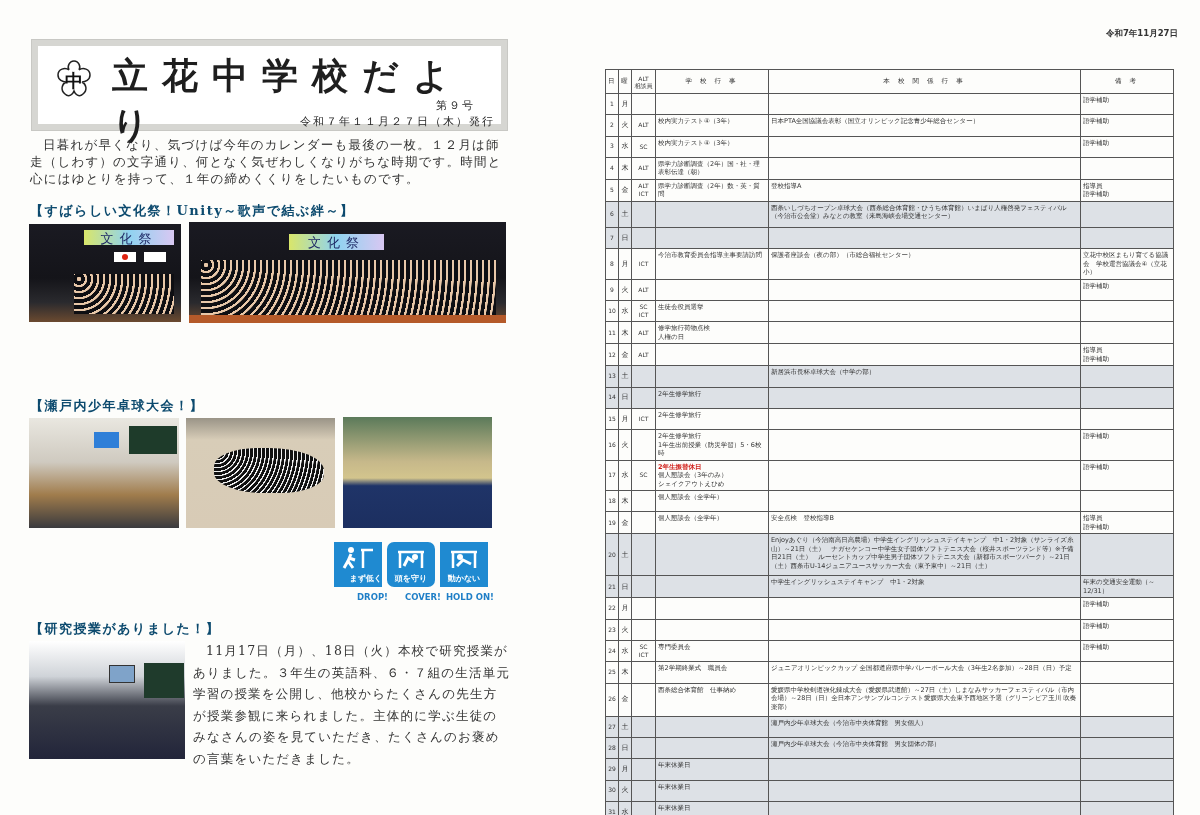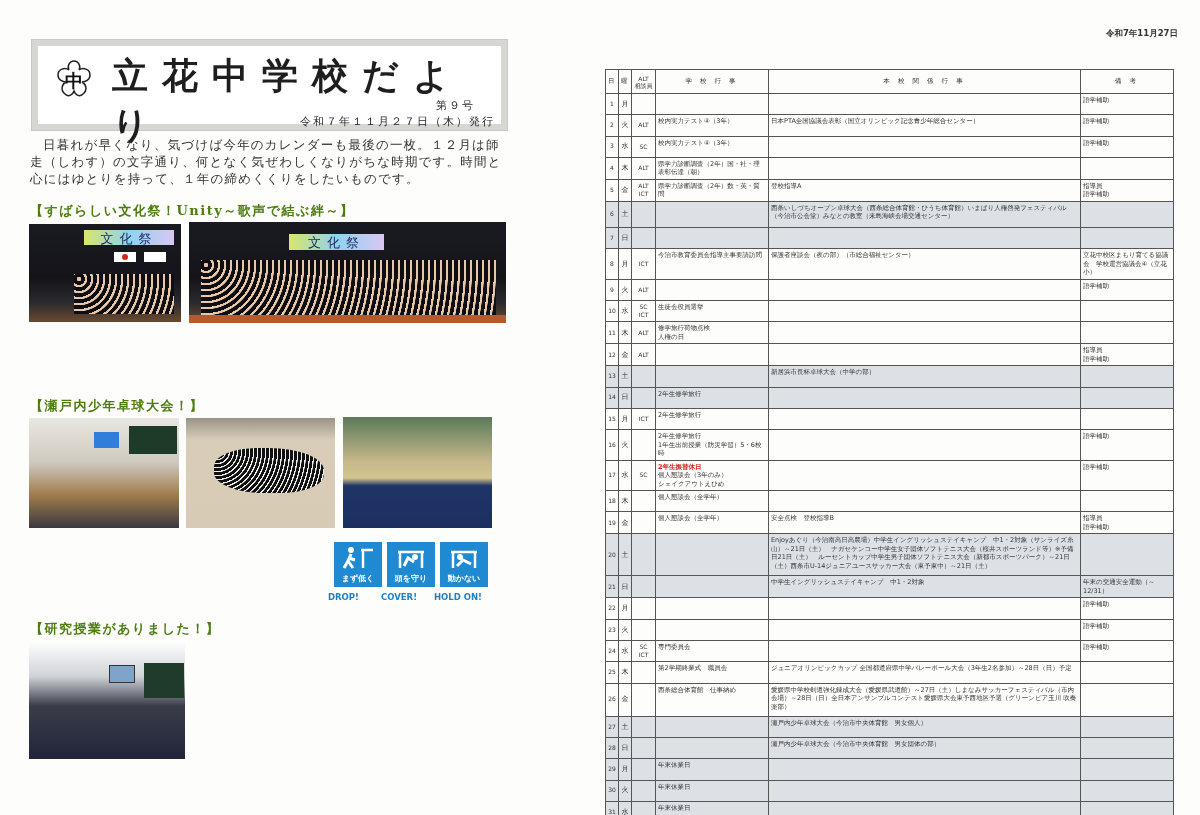--- a/index.html
+++ b/index.html
@@ -20,21 +20,21 @@
   }
   .title {
     position: absolute; left: 74px; top: 6px;
     font-size: 36px; letter-spacing: 14px; font-weight: bold; color: #1e1e1e;
     font-family: Liberation Mono, monospace;
   }
   .issue { position: absolute; right: 26px; top: 52px; font-size: 11px; letter-spacing: 2px; }
   .pubdate { position: absolute; right: 6px; top: 68px; font-size: 11px; letter-spacing: 2px; white-space: nowrap; }
 
   .para { position: absolute; font-size: 12.5px; line-height: 17px; letter-spacing: 1.2px; color: #333; }
-  .heading { position: absolute; font-size: 13px; font-weight: bold; letter-spacing: 1.5px; color: #4d7c0f; }
+  .heading { position: absolute; font-size: 13px; font-weight: bold; letter-spacing: 1.5px; color: #0c4a6e; }
 
   .photo { position: absolute; overflow: hidden; }
   .ph-dark { background: linear-gradient(180deg,#1a1a22 0%,#141419 55%,#2a2a2e 80%,#6b4a30 100%); }
   .banner {
     position: absolute; background: linear-gradient(90deg,#d9e66a,#8fd3f0,#d8c7f2);
     color: #1f2a66; font-weight: normal; font-size: 13px; text-align: center; letter-spacing: 6px;
     font-family: "DejaVu Sans", sans-serif;
   }
   .crowd {
     position: absolute;
@@ -45,21 +45,21 @@
   .yard-crowd { position:absolute; background: repeating-radial-gradient(circle at 3px 3px,#f0f0f0 0 1px,#111 1.5px 4px); border-radius: 40% 50% 40% 45%; }
   .assembly { background: linear-gradient(180deg,#5b7a5a 0%,#c6b88a 40%,#d3c58d 55%,#1f3468 62%,#1c2f60 100%); }
   .lesson { background: linear-gradient(180deg,#fff 0%,#cfd3d8 30%,#3a3d48 55%,#22253a 100%); }
 
   .pict {
     position: absolute; width: 48px; height: 45px; background: #1f8ad1;
     color: #fff; font-size: 8px; text-align: center; font-family: "DejaVu Sans", sans-serif; font-weight: bold;
   }
   .pict svg { display: block; margin: 4px auto 0; }
   .pict .jp { position: absolute; bottom: 3px; left: 0; right: 0; }
-  .pict-cap { position: absolute; font-size: 8.5px; font-weight: bold; color: #1f7fc7; font-family: "DejaVu Sans", sans-serif; text-align: left; width: 60px; }
+  .pict-cap { position: absolute; font-size: 8.5px; font-weight: bold; color: #1f7fc7; font-family: "DejaVu Sans", sans-serif; text-align: right; width: 60px; }
 
   
   .right { position: absolute; left: 590px; top: 0; width: 610px; height: 624px; font-family: "DejaVu Sans", "Liberation Sans", sans-serif; margin-top: 11px; }
   .r-date { position: absolute; right: 22px; top: 17px; font-size: 8.5px; font-weight: bold; color: #333; }
   .r-title { position: absolute; left: 0; right: 0; top: 31px; text-align: center; font-size: 12px; font-weight: bold; color: #222; padding-left: 60px; }
   table.sched {
     position: absolute; left: 15px; top: 58px; width: 568px;
     border-collapse: collapse; table-layout: fixed;
     font-size: 6.5px; color: #333;
   }
@@ -114,29 +114,29 @@
   <div class="photo classroom" style="left:29px; top:418px; width:150px; height:110px;">
     <div style="position:absolute;left:65px;top:14px;width:25px;height:16px;background:#2f7fd8;"></div>
     <div style="position:absolute;left:100px;top:8px;width:48px;height:28px;background:#1e3b2a;"></div>
   </div>
   <div class="photo yard" style="left:186px; top:418px; width:149px; height:110px;">
     <div class="yard-crowd" style="left:28px; top:30px; width:110px; height:45px;"></div>
   </div>
   <div class="photo assembly" style="left:343px; top:417px; width:149px; height:111px;"></div>
 
 
-  <div class="pict" style="left:334px; top:542px;">
+  <div class="pict" style="left:334px; top:542px;text-align:right;">
     <svg width="34" height="24" viewBox="0 0 34 24">
         <circle cx="10" cy="4" r="3" fill="#fff"></circle>
         <path d="M10 8 L7 15 L3 22 M8 12 L14 14 M7 15 L12 22" stroke="#fff" stroke-width="3" fill="none"></path>
         <path d="M20 4 L32 4 M22 4 L22 22" stroke="#fff" stroke-width="2.5" fill="none"></path>
       </svg>
     <div class="jp">まず低く</div>
   </div>
-  <div class="pict" style="left:387px; top:542px;">
+  <div class="pict" style="left:387px; top:542px;border-radius:7px;">
     <svg width="34" height="24" viewBox="0 0 34 24">
         <path d="M4 6 L30 6 M6 6 L6 22 M28 6 L28 22" stroke="#fff" stroke-width="2.5" fill="none"></path>
         <circle cx="21" cy="11" r="3" fill="#fff"></circle>
         <path d="M10 20 L14 12 L20 16" stroke="#fff" stroke-width="3" fill="none"></path>
       </svg>
     <div class="jp">頭を守り</div>
   </div>
   <div class="pict" style="left:440px; top:542px;">
     <svg width="34" height="24" viewBox="0 0 34 24">
         <path d="M4 6 L30 6 M6 6 L6 22 M28 6 L28 22" stroke="#fff" stroke-width="2.5" fill="none"></path>
@@ -147,20 +147,21 @@
   </div>
   <div class="pict-cap" style="left:328px; top:592px;">DROP!</div>
   <div class="pict-cap" style="left:381px; top:592px;">COVER!</div>
   <div class="pict-cap" style="left:434px; top:592px;">HOLD ON!</div>
 
   <div class="heading" style="left:30px; top:620px;">【研究授業がありました！】</div>
   <div class="photo lesson" style="left:29px; top:641px; width:156px; height:118px;">
     <div style="position:absolute;left:80px;top:24px;width:26px;height:18px;background:#7fa3c9;border:1px solid #333;"></div>
     <div style="position:absolute;left:115px;top:22px;width:40px;height:35px;background:#1f3b2c;"></div>
   </div>
+  <div class="para" style="left:193px; top:640px; width:318px; text-indent:13px; line-height:21.5px;">11月17日（月）、18日（火）本校で研究授業がありました。３年生の英語科、６・７組の生活単元学習の授業を公開し、他校からたくさんの先生方が授業参観に来られました。主体的に学ぶ生徒のみなさんの姿を見ていただき、たくさんのお褒めの言葉をいただきました。</div>
 </div>
 
 <div class="right">
   <div class="r-date">令和7年11月27日</div>
 
   <table class="sched">
     <colgroup>
       <col style="width:13px">
         <col style="width:13px">
         <col style="width:24px">

